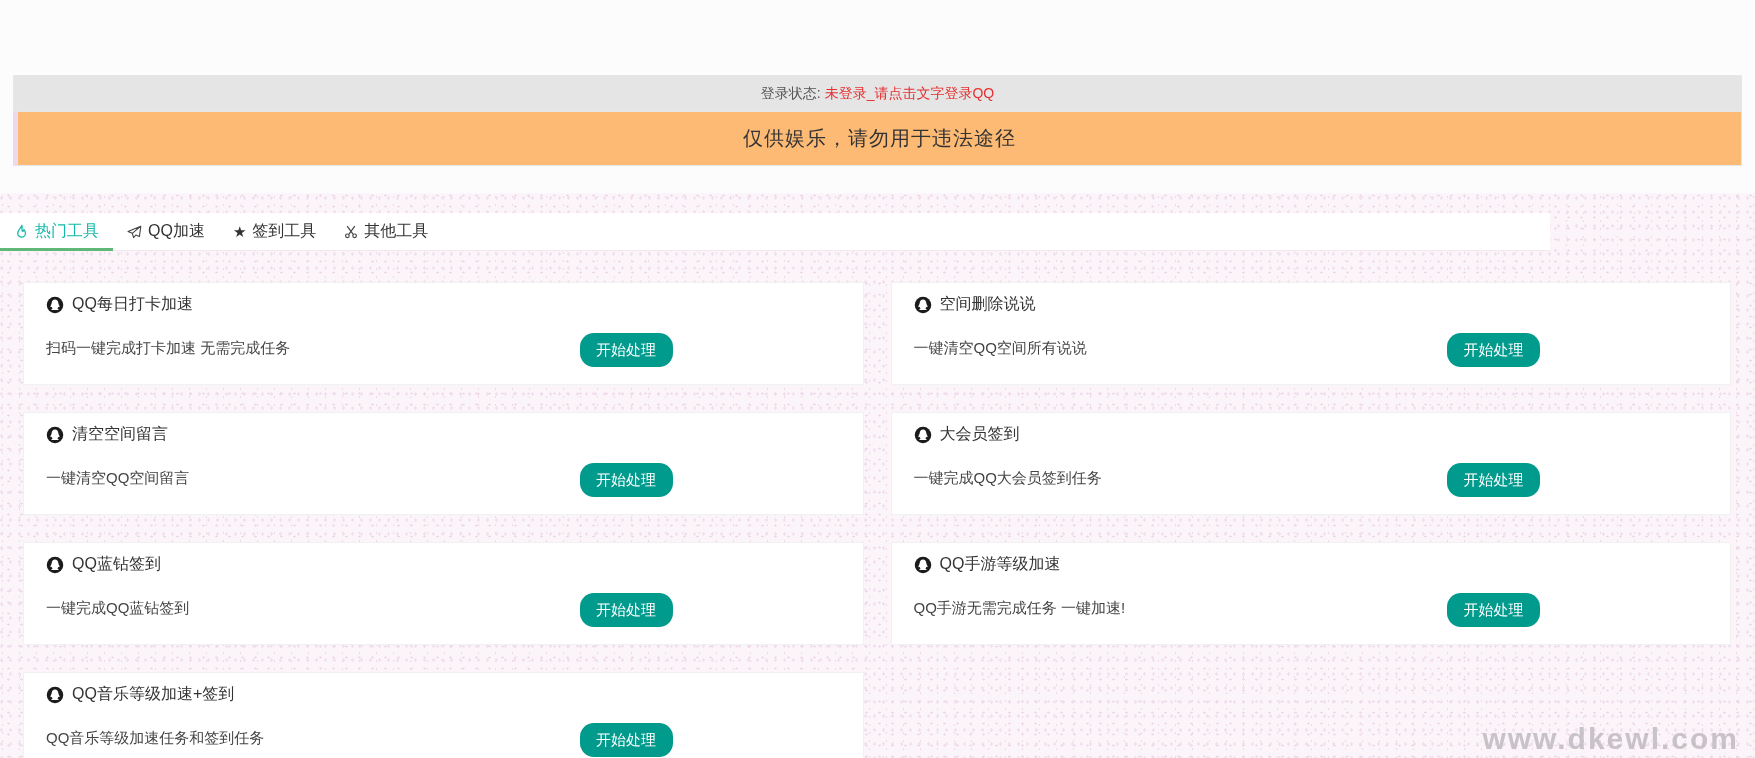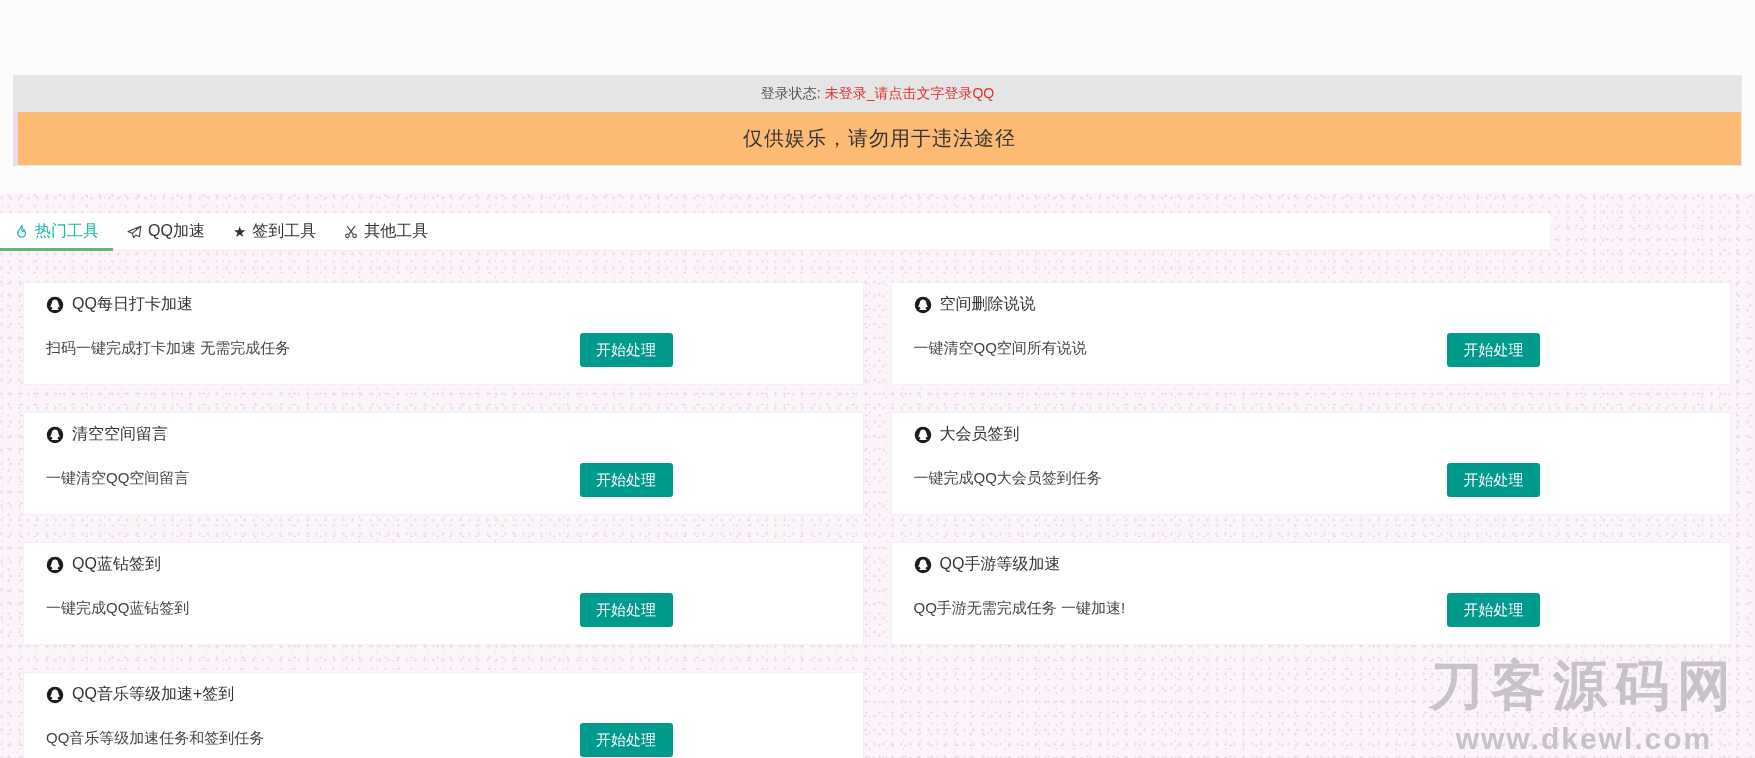--- a/index.html
+++ b/index.html
@@ -50,21 +50,21 @@
     background:#fff;border:1px solid #f1f1f1;
   }
   .card-title{
     position:absolute;left:22px;top:11px;
     display:flex;align-items:center;gap:8px;
     font-size:16px;color:#333;
   }
   .card-desc{position:absolute;left:22px;top:56px;font-size:15px;color:#444;}
   .btn{
     position:absolute;right:190px;top:50px;width:93px;height:34px;
-    background:#009b8d;border:none;border-radius:3px;
+    background:#009b8d;border:none;border-radius:14px;
     color:#fff;font-size:15px;font-family:inherit;cursor:pointer;
   }
   .watermark{
     position:absolute;right:16px;bottom:4px;text-align:center;
     color:rgba(186,181,186,0.78);line-height:1;user-select:none;
   }
   .wm-title{font-size:54px;font-weight:900;letter-spacing:8px;}
   .wm-url{font-size:30px;font-weight:800;letter-spacing:2px;margin-top:12px;}
 </style>
 </head>
@@ -196,15 +196,14 @@
         </svg>
       <span>QQ音乐等级加速+签到</span>
     </div>
     <div class="card-desc">QQ音乐等级加速任务和签到任务</div>
     <button class="btn">开始处理</button>
   </div>
 
 </div>
 
 <div class="watermark">
-  <div class="wm-title">刀客源码网</div>
   <div class="wm-url">www.dkewl.com</div>
 </div>
 
 </body></html>

